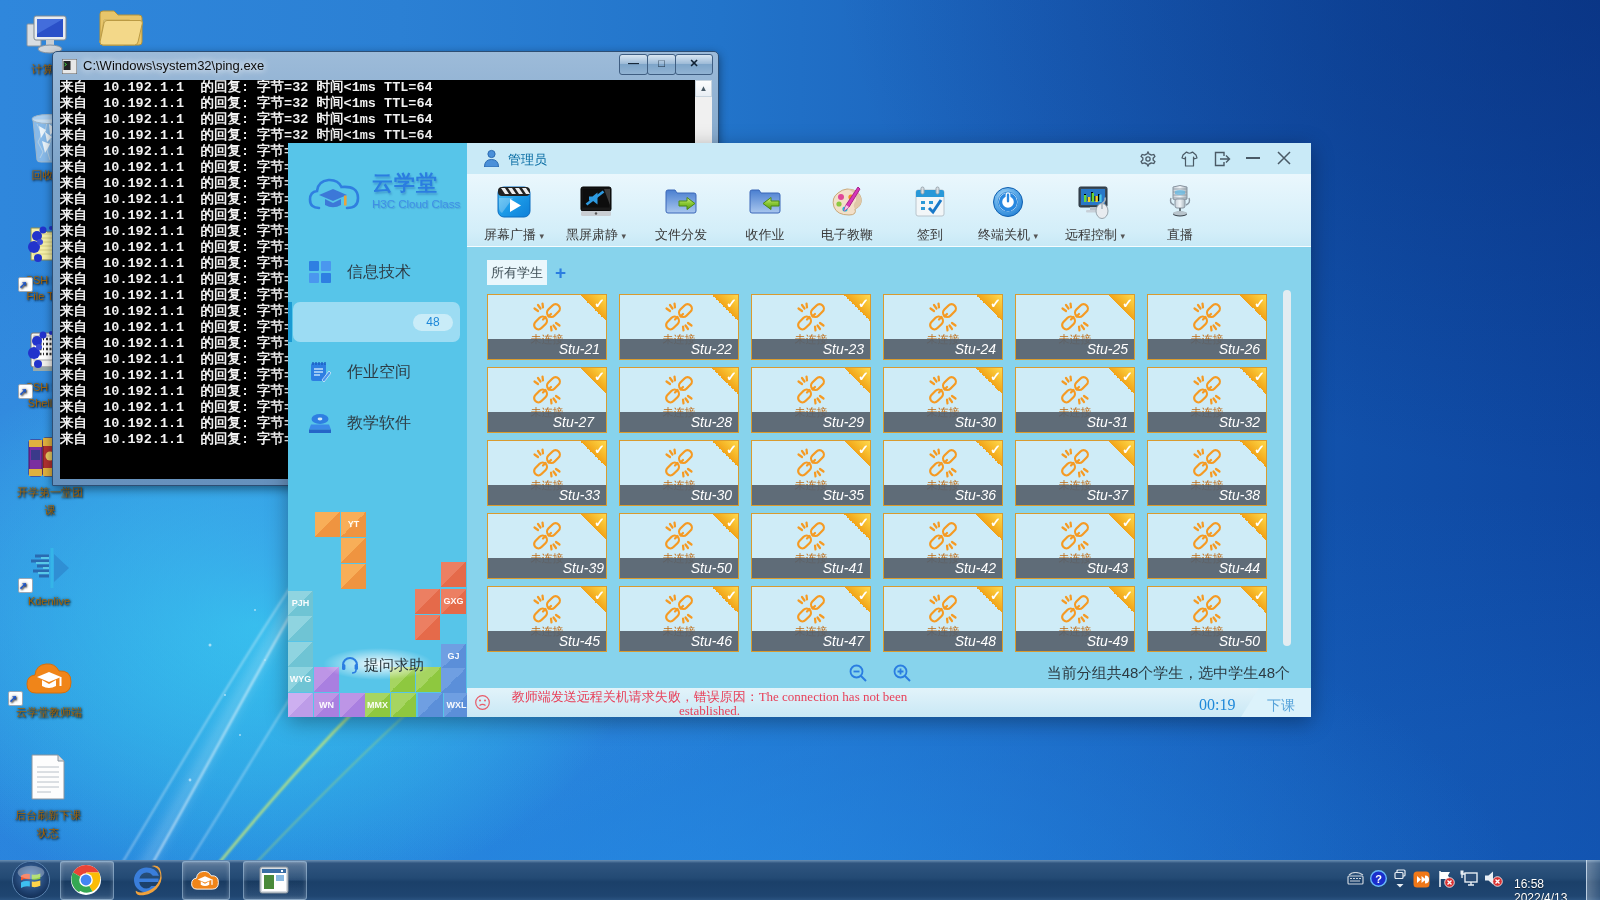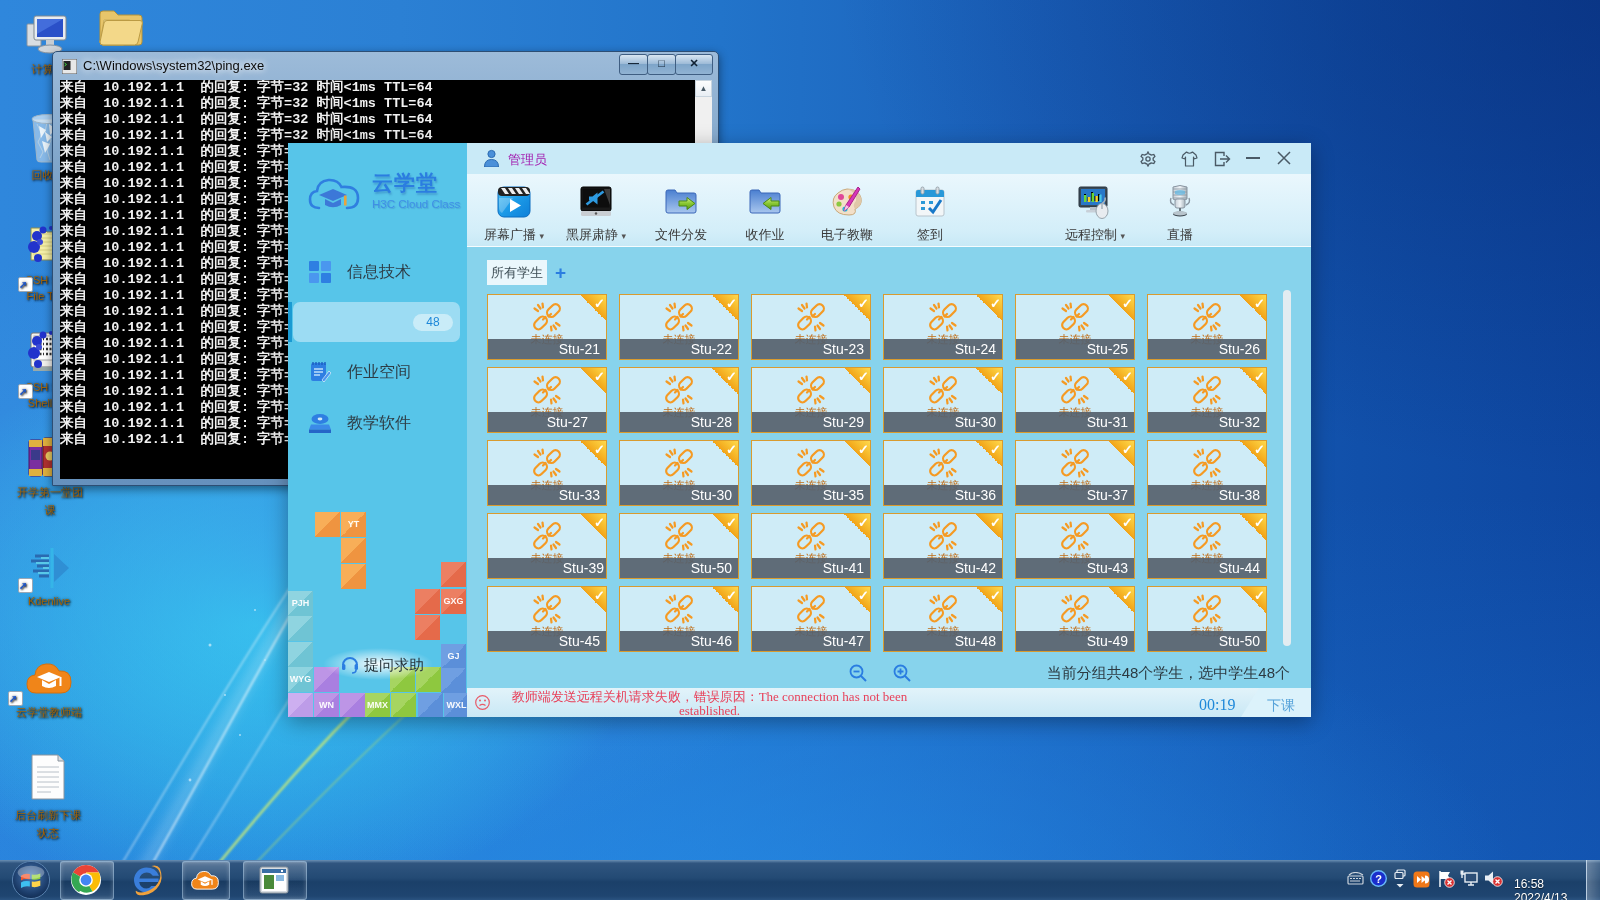--- a/index.html
+++ b/index.html
@@ -42,21 +42,21 @@
  background:linear-gradient(#eaf7fd,#d3eef9 80%,#c8e9f6);
  border-bottom:1px solid #f6fcfe;}
 #content{position:absolute;left:179px;top:104px;width:844px;height:441px;background:#87d3ec;}
 #statusbar{position:absolute;left:179px;top:545px;width:844px;height:29px;
  background:linear-gradient(#e2f3fa,#c9e8f5);font-family:Liberation Serif, serif;}
 .menuitem{position:absolute;left:0;width:179px;height:40px;color:#2e3d46;font-size:16px;}
 .menuitem .mtxt{position:absolute;left:59px;top:10px;}
 .micon{position:absolute;left:21px;top:9px;width:22px;height:22px;}
 .card{position:absolute;width:118px;height:64px;border:1px solid #d99b2e;background:#cfecf7;overflow:hidden;}
 .cstrip{position:absolute;left:0;bottom:0;width:118px;height:20px;background:rgba(86,97,108,.92);
- color:#fff;font-size:14px;text-align:right;line-height:20px;}
+ color:#fff;font-size:14px;text-align:right;line-height:20px;font-style:italic;}
 .ccorner{position:absolute;right:0;top:0;width:26px;height:26px;
  background:linear-gradient(45deg, transparent 50%, #f2a318 50%, #f7bd2e 72%, #ffd94e 100%);}
 .ccheck{position:absolute;right:1px;top:1px;color:#fff;font-size:13px;font-weight:bold;}
 .cdis{position:absolute;left:0;top:37px;width:118px;text-align:center;color:#bf6c17;font-size:11px;}
 .clink{position:absolute;left:42px;top:5px;width:34px;height:34px;}
 .titem{position:absolute;top:11px;text-align:center;}
 .ticon{width:34px;height:34px;display:block;margin:0 auto;}
 .tlabel{margin-top:7px;font-size:13px;color:#3a3a3a;white-space:nowrap;}
 .caret{font-size:9px;color:#555;}
 
@@ -335,21 +335,21 @@
         <path d="M15 14 q0 3 -4 3" fill="none" stroke="#2a7de1" stroke-width="1.6"></path>
       </svg>
   <div class="abs" style="left:76px;top:513px;font-size:15px;color:#25333b">提问求助</div>
  </div>
 
  <div id="apphead">
   <svg class="abs" style="left:16px;top:6px" width="17" height="18" viewBox="0 0 17 18">
         <circle cx="8.5" cy="5" r="3.6" fill="#4a90d9" stroke="#2a6ab0"></circle>
         <path d="M1.5 18 Q1.5 10.5 8.5 10.5 Q15.5 10.5 15.5 18 Z" fill="#4a90d9" stroke="#2a6ab0"></path>
       </svg>
-  <span class="abs" style="left:41px;top:8px;font-size:13px;color:#a21caf">管理员</span>
+  <span class="abs" style="left:41px;top:8px;font-size:13px;color:#0369a1">管理员</span>
   <svg class="abs" style="left:673px;top:8px" width="16" height="16" viewBox="0 0 16 16">
         <path d="M8 1 L9.2 3.2 a5.2 5.2 0 0 1 2.1 .9 L13.8 3.4 L14.9 5.4 L13.1 7.2 a5.2 5.2 0 0 1 0 1.8 L14.9 10.6 L13.8 12.6 L11.3 11.9 a5.2 5.2 0 0 1 -2.1 .9 L8 15 L6.8 12.8 a5.2 5.2 0 0 1 -2.1 -.9 L2.2 12.6 L1.1 10.6 L2.9 8.8 a5.2 5.2 0 0 1 0 -1.8 L1.1 5.4 L2.2 3.4 L4.7 4.1 a5.2 5.2 0 0 1 2.1 -.9 Z" fill="none" stroke="#4a5a66" stroke-width="1.3"></path>
         <circle cx="8" cy="8" r="2.1" fill="none" stroke="#4a5a66" stroke-width="1.3"></circle>
       </svg>
   <svg class="abs" style="left:714px;top:8px" width="17" height="16" viewBox="0 0 17 16">
         <path d="M5.5 1 L2 4 L1 7 L4 8 L4.5 6 L4.5 15 L12.5 15 L12.5 6 L13 8 L16 7 L15 4 L11.5 1 Q8.5 3.5 5.5 1 Z" fill="none" stroke="#4a5a66" stroke-width="1.2" stroke-linejoin="round"></path>
       </svg>
   <svg class="abs" style="left:747px;top:8px" width="17" height="16" viewBox="0 0 17 16">
         <path d="M10 5 L10 1.5 L1.5 1.5 L1.5 14.5 L10 14.5 L10 11" fill="none" stroke="#4a5a66" stroke-width="1.4"></path>
         <path d="M6 8 L15 8 M12 4.5 L15.5 8 L12 11.5" fill="none" stroke="#4a5a66" stroke-width="1.4"></path>
@@ -432,20 +432,37 @@
           <path d="M17 4 Q29 4 31 13 Q32.5 21 25 24 Q27 30 19 30 Q7 30 4 22 Q1 13 8 8 Q12 4.5 17 4 Z" fill="#f2dfc8" stroke="#c8a87a"></path>
           <path d="M17 4 Q29 4 31 13 Q32.5 21 25 24 Q22 20 26 16 Q28 8 17 4 Z" fill="#e0c8a8"></path>
           <circle cx="11" cy="12" r="3" fill="#e04898"></circle>
           <circle cx="9" cy="19" r="2.6" fill="#8ac840"></circle>
           <circle cx="15" cy="24" r="2.6" fill="#28b8d8"></circle>
           <circle cx="21" cy="12" r="2.6" fill="#f09028"></circle>
           <path d="M28 2 L16 20 L14 26 L19 22 L30 4 Z" fill="#d838b8" stroke="#a8208a"></path>
           <path d="M14 26 L16 20 L19 22 Z" fill="#f8c8e8"></path>
         </svg>
    <div class="tlabel">电子教鞭</div>
+  </div>
+  <div class="titem" style="left:491px;width:100px">
+   <svg class="ticon" viewBox="0 0 34 34">
+          <defs>
+            <radialGradient id="pw1" cx=".4" cy=".35" r=".75">
+              <stop offset="0" stop-color="#b8e0f8"></stop>
+              <stop offset=".55" stop-color="#58a8e8"></stop>
+              <stop offset="1" stop-color="#1878d0"></stop>
+            </radialGradient>
+          </defs>
+          <circle cx="17" cy="17" r="14.5" fill="url(#pw1)" stroke="#1060b0"></circle>
+          <circle cx="17" cy="17" r="10" fill="#fff"></circle>
+          <circle cx="17" cy="17" r="10" fill="none" stroke="#3a90dc" stroke-width="1"></circle>
+          <path d="M17 17 m-7.5 0 a7.5 7.5 0 1 0 15 0 a7.5 7.5 0 1 0 -15 0" fill="none" stroke="#2888e0" stroke-width="3.4"></path>
+          <rect x="15.2" y="8" width="3.6" height="10" rx="1.8" fill="#2888e0" stroke="#fff" stroke-width="1.2"></rect>
+        </svg>
+   <div class="tlabel">终端关机 <span class="caret">▾</span></div>
   </div>
   <div class="titem" style="left:578px;width:100px">
    <svg class="ticon" viewBox="0 0 34 34">
           <rect x="1" y="2" width="28" height="20" rx="1.5" fill="#3a4a58" stroke="#28323c"></rect>
           <rect x="3" y="4" width="24" height="16" fill="#2878c8"></rect>
           <path d="M5 17 L25 17 M6 16 L6 9 L8 9 L8 16 M9.5 16 L9.5 12 L11.5 12 L11.5 16 M13 16 L13 7 L15 7 L15 16 M16.5 16 L16.5 11 L18.5 11 L18.5 16 M20 16 L20 9 L22 9 L22 16" stroke="#fff" stroke-width="0"></path>
           <rect x="6" y="10" width="2.4" height="7" fill="#68d838"></rect>
           <rect x="9.8" y="12" width="2.4" height="5" fill="#f8d028"></rect>
           <rect x="13.6" y="8" width="2.4" height="9" fill="#68d838"></rect>
           <rect x="17.4" y="11" width="2.4" height="6" fill="#f8d028"></rect>
@@ -578,21 +595,21 @@
               <rect x="6.2" y="15.7" width="8.6" height="14.5" rx="4.3" transform="rotate(45 10.5 23)"></rect>
               <rect x="19.2" y="3.3" width="8.6" height="14.5" rx="4.3" transform="rotate(45 23.5 10.5)"></rect>
               <path d="M13 19.5 L15.5 17 M18.5 16.5 L21 14"></path>
               <path d="M8 5 L10.5 8.5 M4.5 8.5 L8 11 M12.5 3.5 L13 7.5"></path>
               <path d="M26 29 L23.5 25.5 M29.5 25.5 L26 23 M21.5 30.5 L21 26.5"></path>
             </g>
           </svg>
           <div class="cdis">未连接</div>
           <div class="ccorner"></div>
           <div class="ccheck">✓</div>
-          <div class="cstrip"><span style="padding-right:18px">Stu-27</span></div>
+          <div class="cstrip"><span style="padding-right:12px">Stu-27</span></div>
         </div>
         <div class="card" style="left:152px;top:120px">
           <svg class="clink" viewBox="0 0 34 34">
             <g fill="none" stroke="#f59a23" stroke-width="2.2" stroke-linecap="round">
               <rect x="6.2" y="15.7" width="8.6" height="14.5" rx="4.3" transform="rotate(45 10.5 23)"></rect>
               <rect x="19.2" y="3.3" width="8.6" height="14.5" rx="4.3" transform="rotate(45 23.5 10.5)"></rect>
               <path d="M13 19.5 L15.5 17 M18.5 16.5 L21 14"></path>
               <path d="M8 5 L10.5 8.5 M4.5 8.5 L8 11 M12.5 3.5 L13 7.5"></path>
               <path d="M26 29 L23.5 25.5 M29.5 25.5 L26 23 M21.5 30.5 L21 26.5"></path>
             </g>

